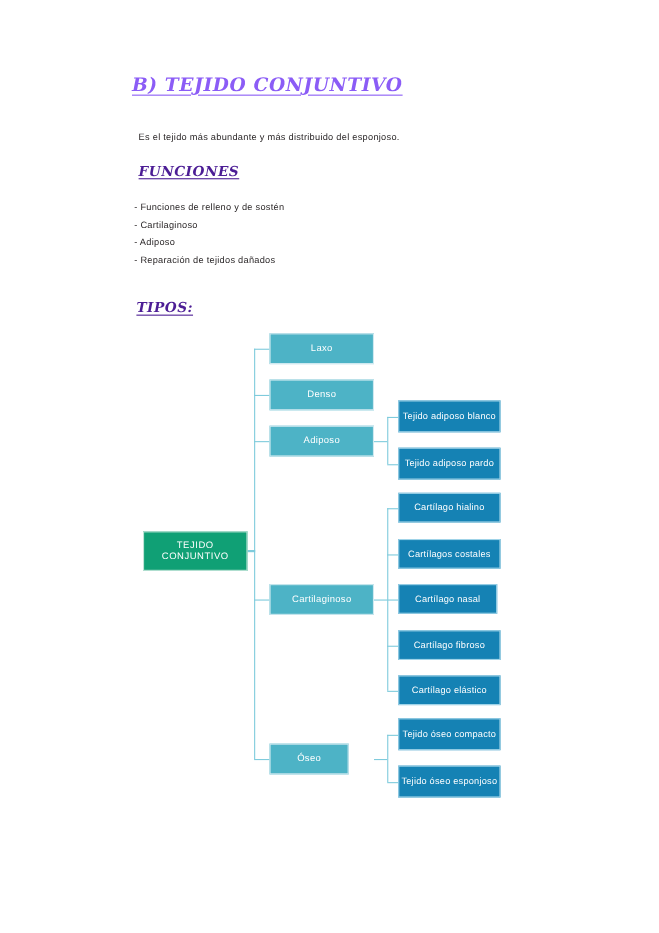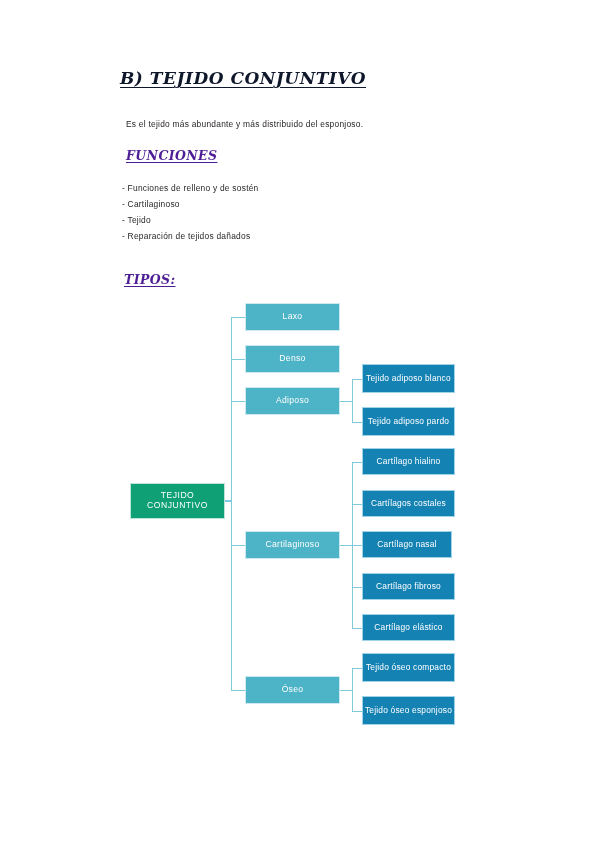--- a/index.html
+++ b/index.html
@@ -10,21 +10,21 @@
     background:#ffffff;
   }
   .page{position:absolute;inset:0;background:#fff;}
 
   
   .title{
     position:absolute;left:120px;top:68px;
     font-family:"DejaVu Serif",serif;
     font-size:17px;font-weight:bold;font-style:italic;
     letter-spacing:.5px;
-    color:#0f172a;
+    color:#8b5cf6;
     text-decoration:underline;
     text-underline-offset:3px;
     white-space:nowrap;
   }
   .intro{
     position:absolute;left:126px;top:119px;
     font-size:8.4px;color:#231f20;letter-spacing:.25px;white-space:nowrap;
   }
   .h2{
     position:absolute;
@@ -76,21 +76,21 @@
 
 <div class="page">
 
   <div class="title">B) TEJIDO CONJUNTIVO</div>
   <div class="intro">Es el tejido más abundante y más distribuido del esponjoso.</div>
 
   <div class="h2 funciones">FUNCIONES</div>
 
   <div class="bullet" style="top:183px">- Funciones de relleno y de sostén</div>
   <div class="bullet" style="top:199px">- Cartilaginoso</div>
-  <div class="bullet" style="top:215px">- Tejido</div>
+  <div class="bullet" style="top:215px">- Adiposo</div>
   <div class="bullet" style="top:231px">- Reparación de tejidos dañados</div>
 
   <div class="h2 tipos">TIPOS:</div>
 
   <div class="diagram">
 
     <div class="conn h" style="left:225px;top:500px;width:7px"></div>
 
     <div class="conn v" style="left:230.5px;top:317px;height:373px"></div>
 
@@ -131,21 +131,21 @@
     </div>
 
     <div class="node lvl2" style="left:245px;top:387px;width:95px;height:28px">
       <span>Adiposo</span>
     </div>
 
     <div class="node lvl2" style="left:245px;top:531px;width:95px;height:28px">
       <span>Cartilaginoso</span>
     </div>
 
-    <div class="node lvl2" style="left:245px;top:676px;width:95px;height:28px">
+    <div class="node lvl2" style="left:245px;top:676px;width:72px;height:28px">
       <span>Óseo</span>
     </div>
 
     <div class="node lvl3" style="left:362px;top:364px;width:93px;height:29px">
       <span>Tejido adiposo blanco</span>
     </div>
     <div class="node lvl3" style="left:362px;top:407px;width:93px;height:29px">
       <span>Tejido adiposo pardo</span>
     </div>
 

